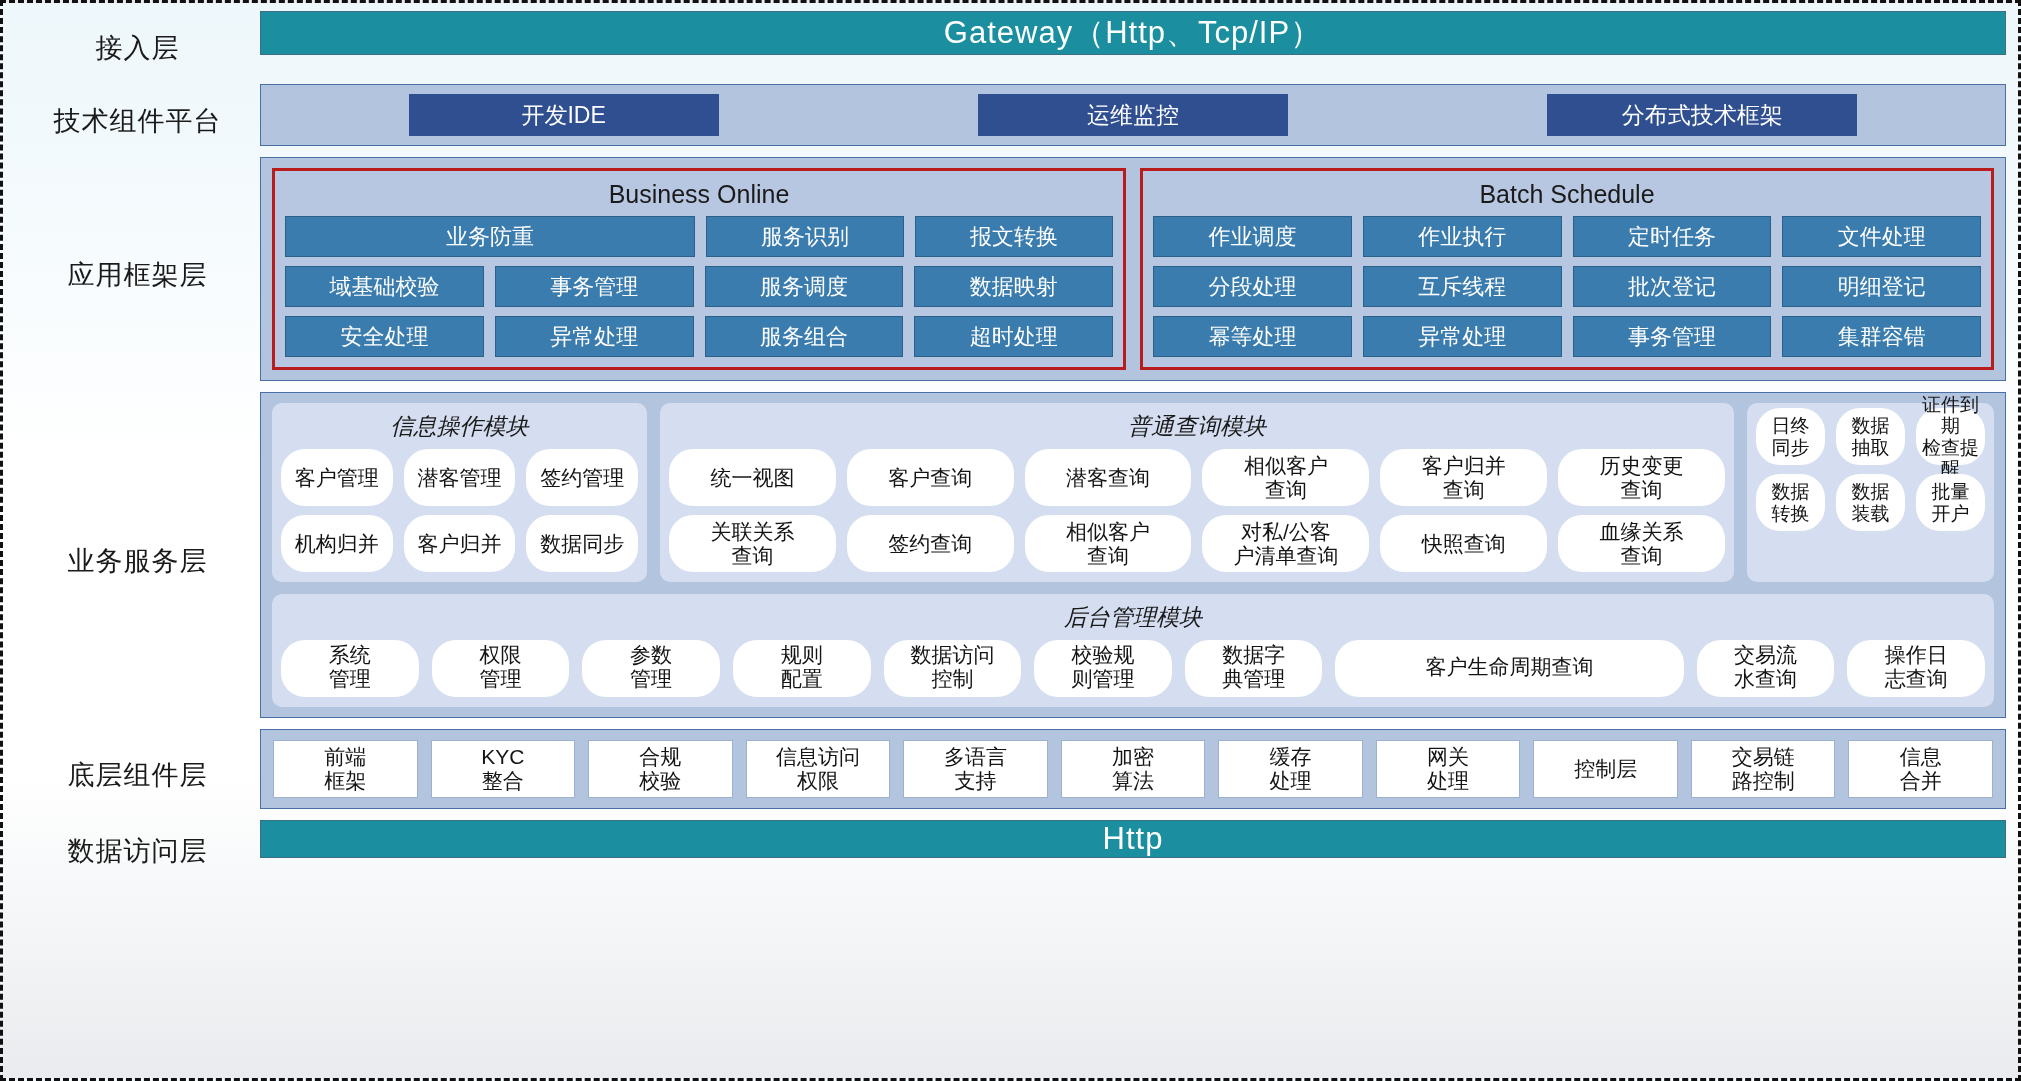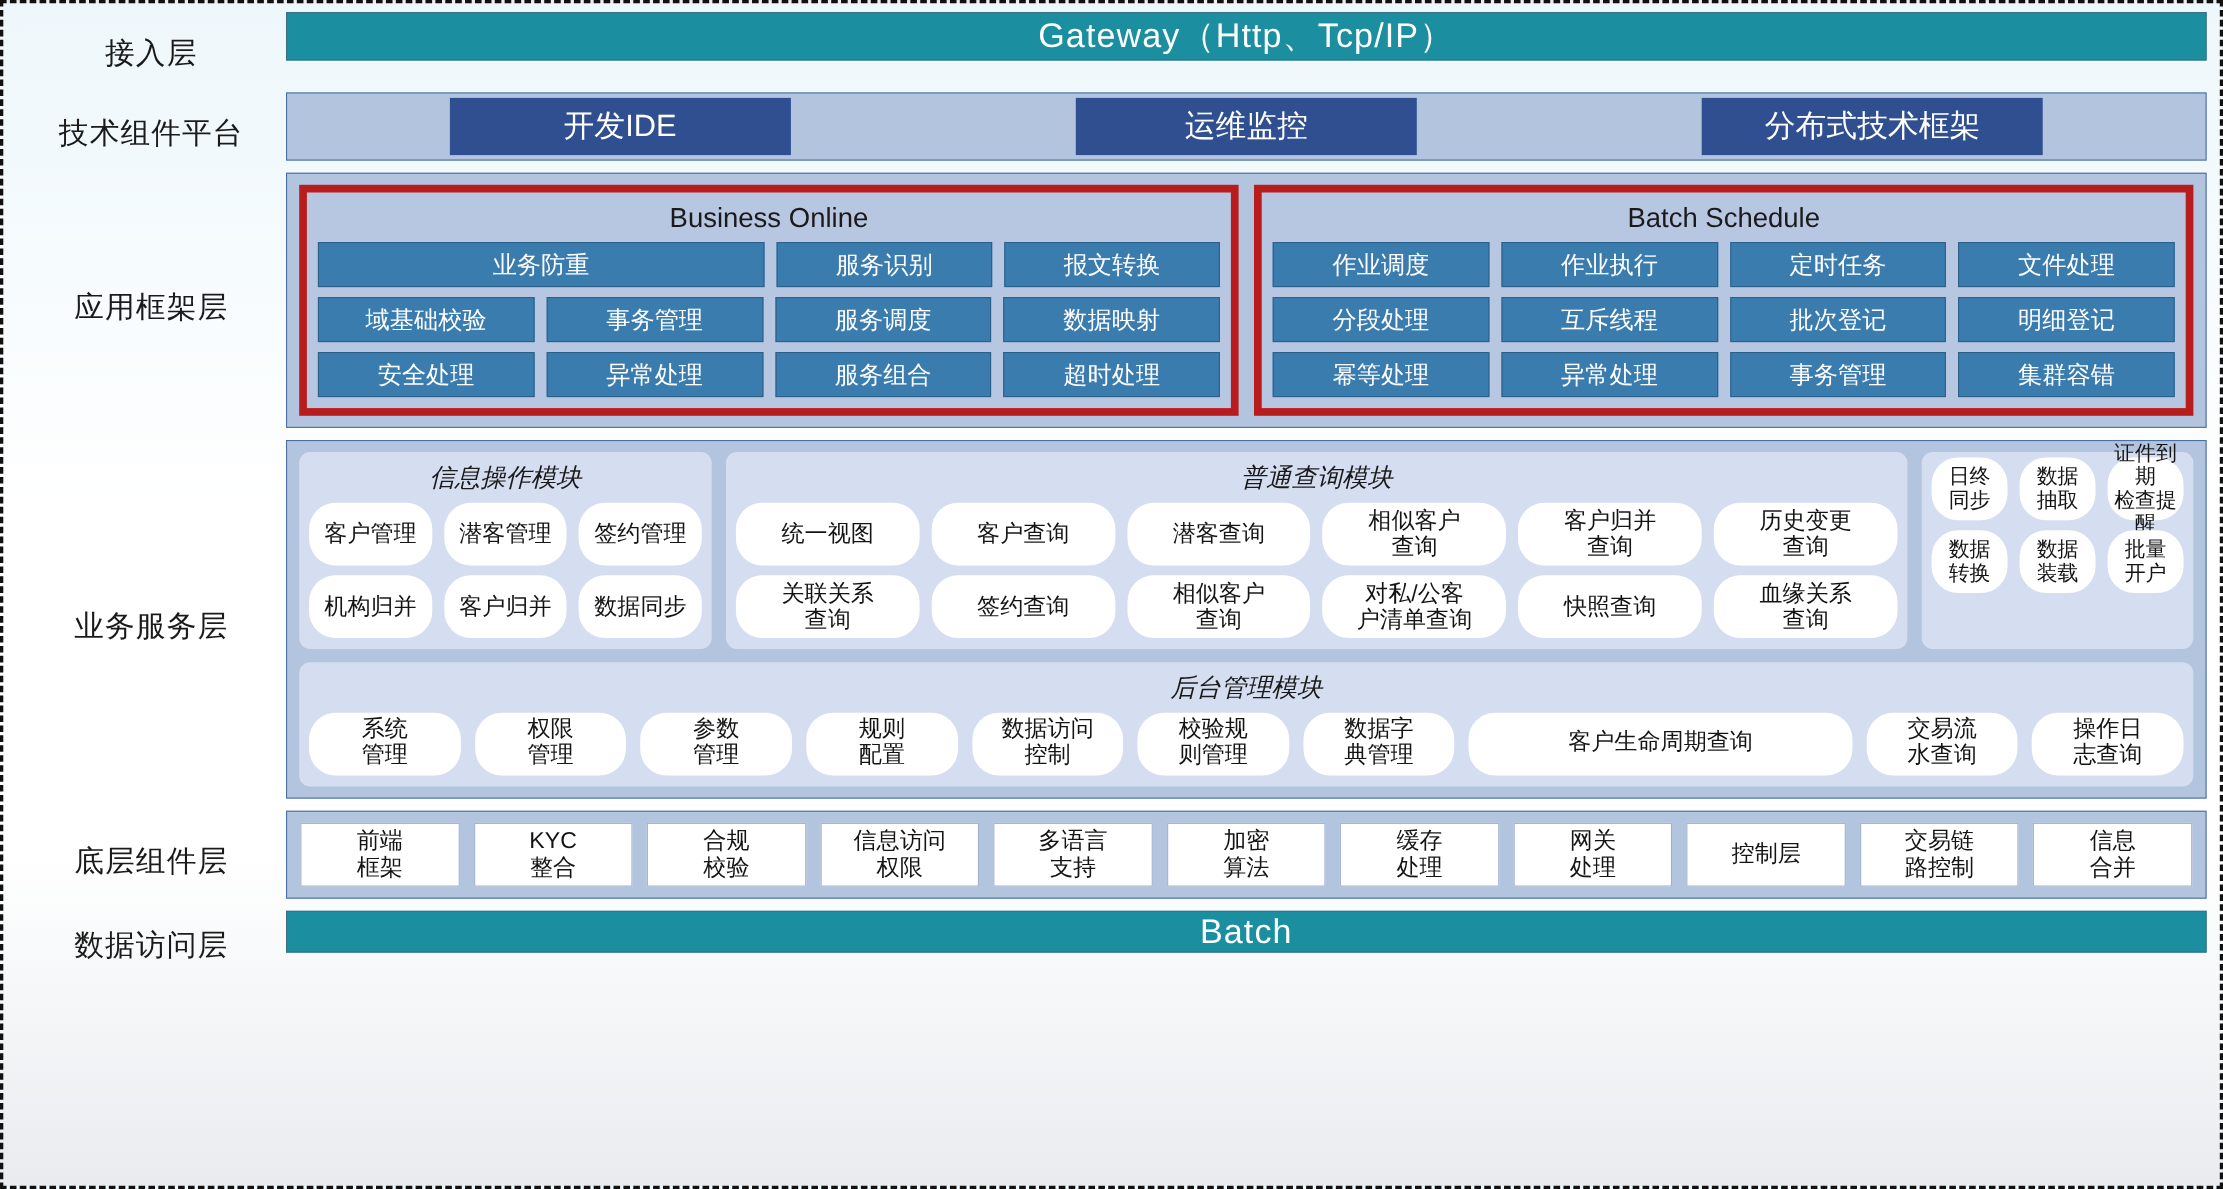--- a/index.html
+++ b/index.html
@@ -54,38 +54,38 @@
   .tech-band {
     height: 62px;
     display: flex;
     align-items: center;
     justify-content: space-around;
     padding: 0 18px;
     margin-bottom: 11px;
   }
   .tech-btn {
     flex: 0 0 310px;
-    height: 52px;
+    height: 42px;
     background: #2f4f91;
     color: #ffffff;
-    font-size: 28px;
+    font-size: 23px;
     display: flex; align-items: center; justify-content: center;
   }
 
   
   .app-band {
     padding: 10px 11px;
     display: flex;
     gap: 14px;
     margin-bottom: 11px;
   }
   .panel {
     flex: 1 1 50%;
     background: #b7c7e2;
-    border: 7px solid #b91c1c;
+    border: 3px solid #b91c1c;
     padding: 6px 10px 10px 10px;
   }
   .panel-title {
     text-align: center;
     font-size: 25px;
     color: #1a1a1a;
     padding: 3px 0 7px 0;
   }
   .grid-rows { display: flex; flex-direction: column; gap: 9px; }
   .grid-row { display: flex; gap: 11px; }
@@ -331,18 +331,18 @@
           <div class="bcell">交易链<br>路控制</div>
           <div class="bcell">信息<br>合并</div>
         </div>
     </div>
   </div>
 
   <div class="layer-row">
     <div class="layer-label">数据访问层</div>
     <div class="layer-body">
       <div class="libra-wrap" style="width:100%">
-        <div class="teal-bar">Batch</div>
+        <div class="teal-bar">Http</div>
       </div>
     </div>
   </div>
 
 </div>
 
 </body></html>

